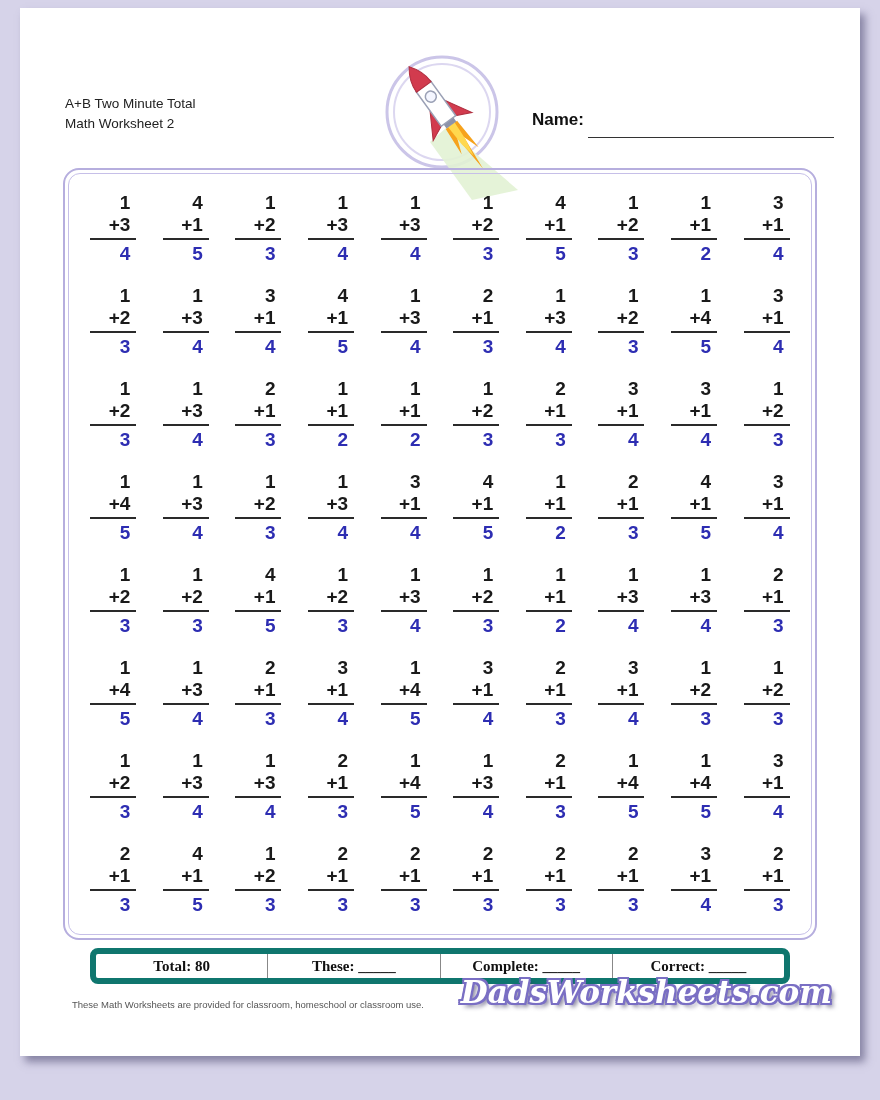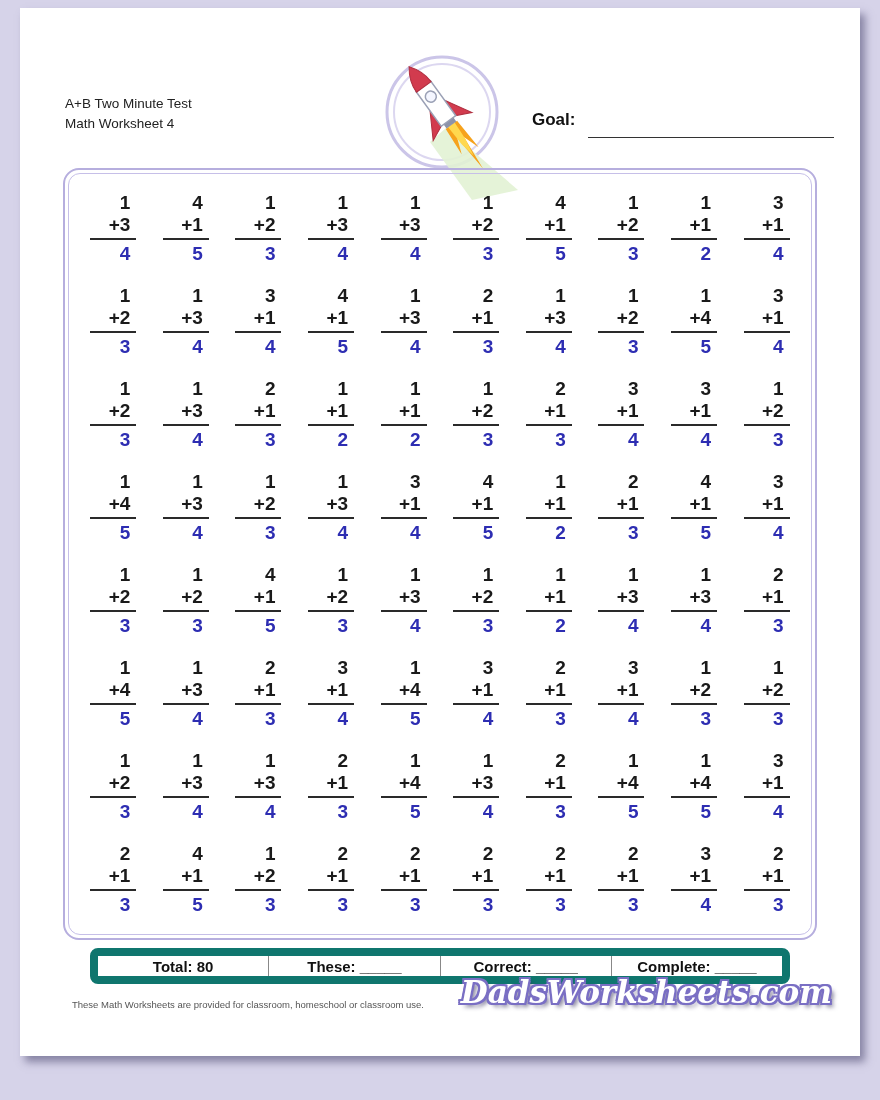--- a/index.html
+++ b/index.html
@@ -53,22 +53,22 @@
     width:46px; margin:auto;
     font-size:19px; font-weight:bold; text-align:right; color:#1a1a1a;
     line-height:22px;
   }
   .problem .top { padding-right:6px; }
   .problem .bot { padding-right:6px; padding-bottom:2px; border-bottom:2.5px solid #2a2a2a; }
   .problem .ans { padding-right:6px; padding-top:3px; color:#2d2db2; }
   
   .summary {
     position:absolute; left:70px; top:940px; width:700px; height:36px;
-    border:8px solid #0f766e; border-radius:8px;
-    display:flex; background:#fff; overflow:hidden;
+    border:6px solid #0f766e; border-radius:8px;
+    display:flex; background:#fff; overflow:hidden;font-family:Liberation Serif, serif;
   }
   .summary .cell {
     flex:1; display:flex; align-items:center; justify-content:center;
     font-size:15px; font-weight:bold; color:#111;
     border-right:1.5px solid #888;
   }
   .summary .cell:last-child { border-right:none; }
   
   .copy {
     position:absolute; left:52px; top:990px;
@@ -85,43 +85,43 @@
       -2px 0 0 #7a6fc4, 2px 0 0 #7a6fc4,
       4px 4px 4px rgba(40,35,80,0.55);
   }
 </style>
 </head>
 <body>
 
 <div class="page">
 
   <div class="ws-title">
-    <div>A+B Two Minute Test</div>
-    <div>Math Worksheet 4</div>
+    <div>A+B Two Minute Total</div>
+    <div>Math Worksheet 2</div>
   </div>
 
   <div class="rocket">
     <svg viewBox="0 0 180 175" width="180" height="175" xmlns="http://www.w3.org/2000/svg">
       <circle cx="92" cy="82" r="55" fill="#ffffff" stroke="#cbc5e8" stroke-width="3"></circle>
       <circle cx="92" cy="82" r="48" fill="none" stroke="#dcd7f0" stroke-width="2"></circle>
       <path d="M 96 98 L 168 160 L 122 170 L 80 112 Z" fill="#e2f2d4" opacity="0.9"></path>
       <g transform="rotate(-36 92 82)">
         <polygon points="85,98 83,128 89,112 92,152 95,115 101,132 99,98" fill="#f6a21c"></polygon>
         <polygon points="88,98 89,120 92,136 95,118 96,98" fill="#ffd84e"></polygon>
         <rect x="86" y="93" width="12" height="5" fill="#8d93aa"></rect>
         <path d="M 83 74 L 68 100 L 83 93 Z" fill="#d23b4e" stroke="#b02f40" stroke-width="1"></path>
         <path d="M 101 74 L 116 100 L 101 93 Z" fill="#d23b4e" stroke="#b02f40" stroke-width="1"></path>
         <path d="M 83 50 L 83 93 L 101 93 L 101 50 Z" fill="#ffffff" stroke="#9aa0b5" stroke-width="1.5"></path>
         <path d="M 92 26 C 86 34 83 43 83 51 L 101 51 C 101 43 98 34 92 26 Z" fill="#d23b4e" stroke="#b02f40" stroke-width="1"></path>
         <circle cx="92" cy="63" r="5.5" fill="#f4f6ff" stroke="#9aa0b5" stroke-width="1.5"></circle>
       </g>
     </svg>
   </div>
 
-  <span class="name-label">Goal:</span>
+  <span class="name-label">Name:</span>
   <div class="name-line"></div>
 
   <div class="pbox-outer">
     <div class="pbox-inner">
       <div class="grid" id="grid">
           <div class="problem">
             <div class="top">1</div>
             <div class="bot">+3</div>
             <div class="ans" style="color: rgb(45, 45, 178);">4</div>
           </div>
@@ -520,22 +520,22 @@
             <div class="bot">+1</div>
             <div class="ans" style="color: rgb(45, 45, 178);">3</div>
           </div>
         </div>
     </div>
   </div>
 
   <div class="summary">
     <div class="cell">Total: 80</div>
     <div class="cell">These: _____</div>
+    <div class="cell">Complete: _____</div>
     <div class="cell">Correct: _____</div>
-    <div class="cell">Complete: _____</div>
   </div>
 
   <div class="copy">
     <div>These Math Worksheets are provided for classroom, homeschool or classroom use.</div>
   </div>
 
   <div class="logo">DadsWorksheets.com</div>
 
 </div>
 

